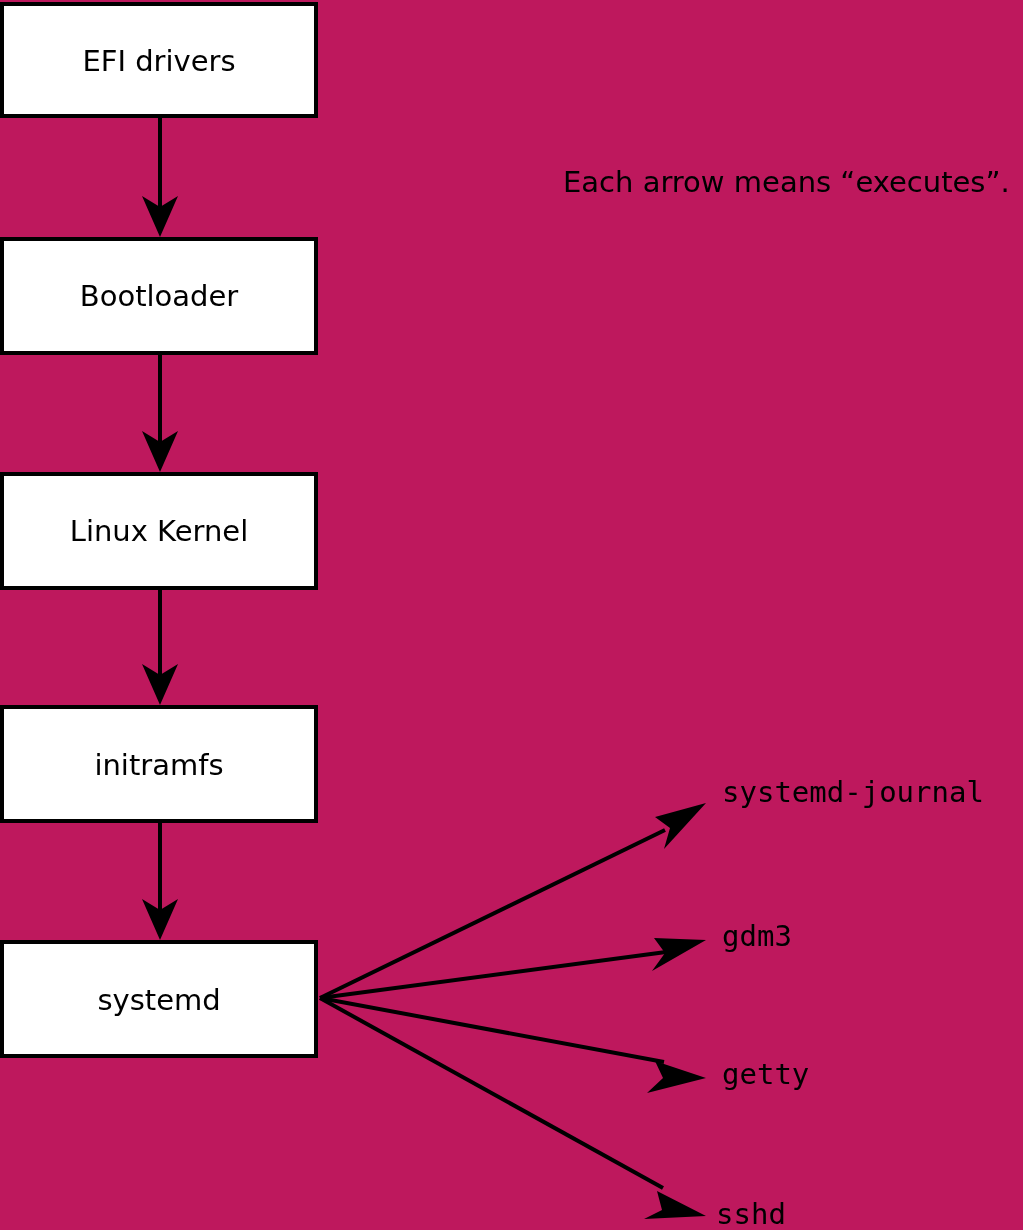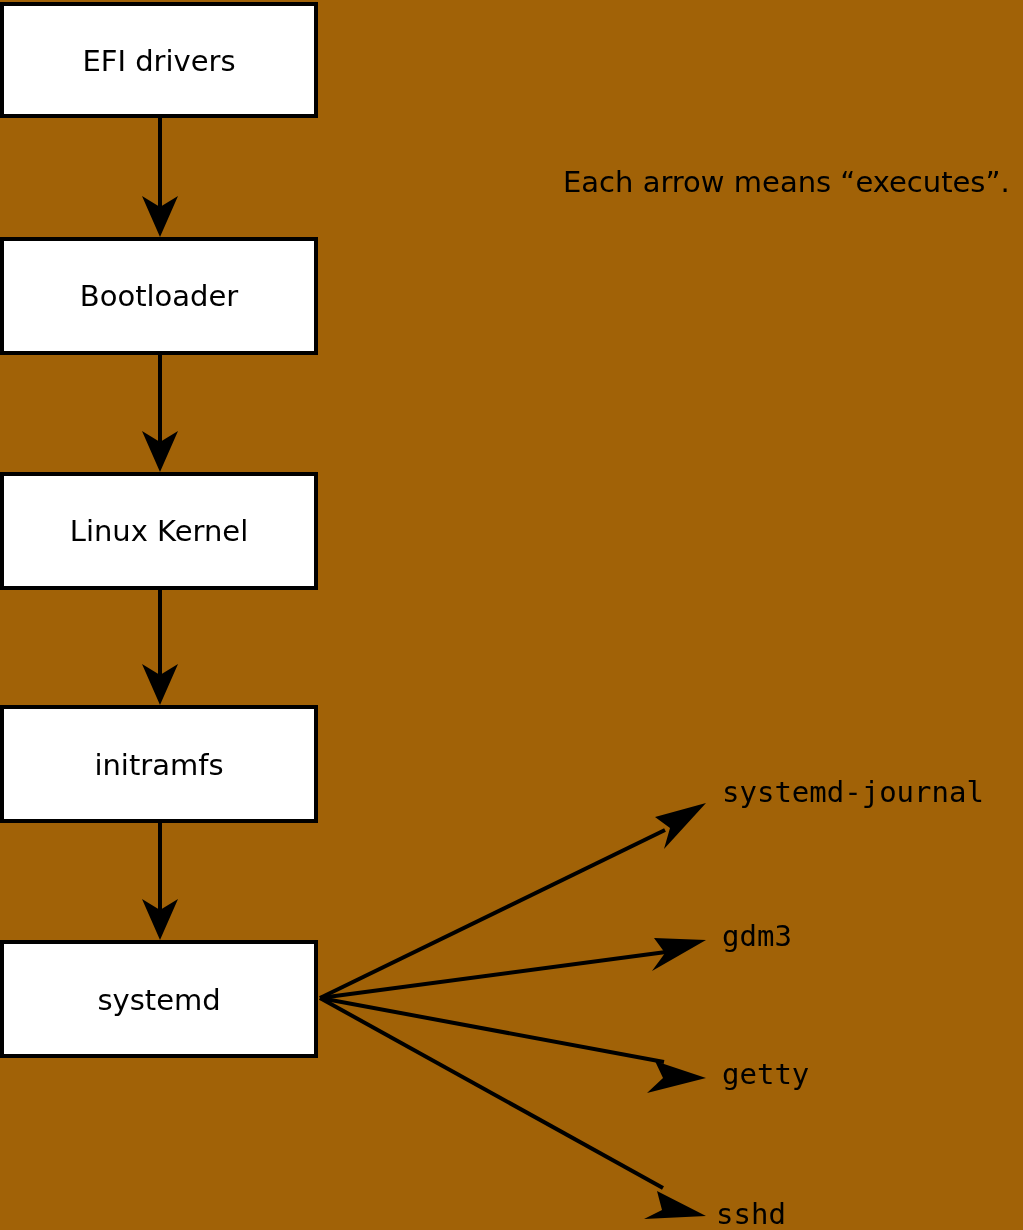--- a/index.html
+++ b/index.html
@@ -4,21 +4,21 @@
 <style>
   html, body {
     margin: 0;
     padding: 0;
     background: #ffffff;
   }
   #canvas {
     position: relative;
     width: 1023px;
     height: 1230px;
-    background: #a16207;
+    background: #be185d;
     overflow: hidden;
     font-family: "DejaVu Sans", sans-serif;
   }
   #diagram-svg {
     position: absolute;
     left: 0;
     top: 0;
     width: 1023px;
     height: 1230px;
   }

